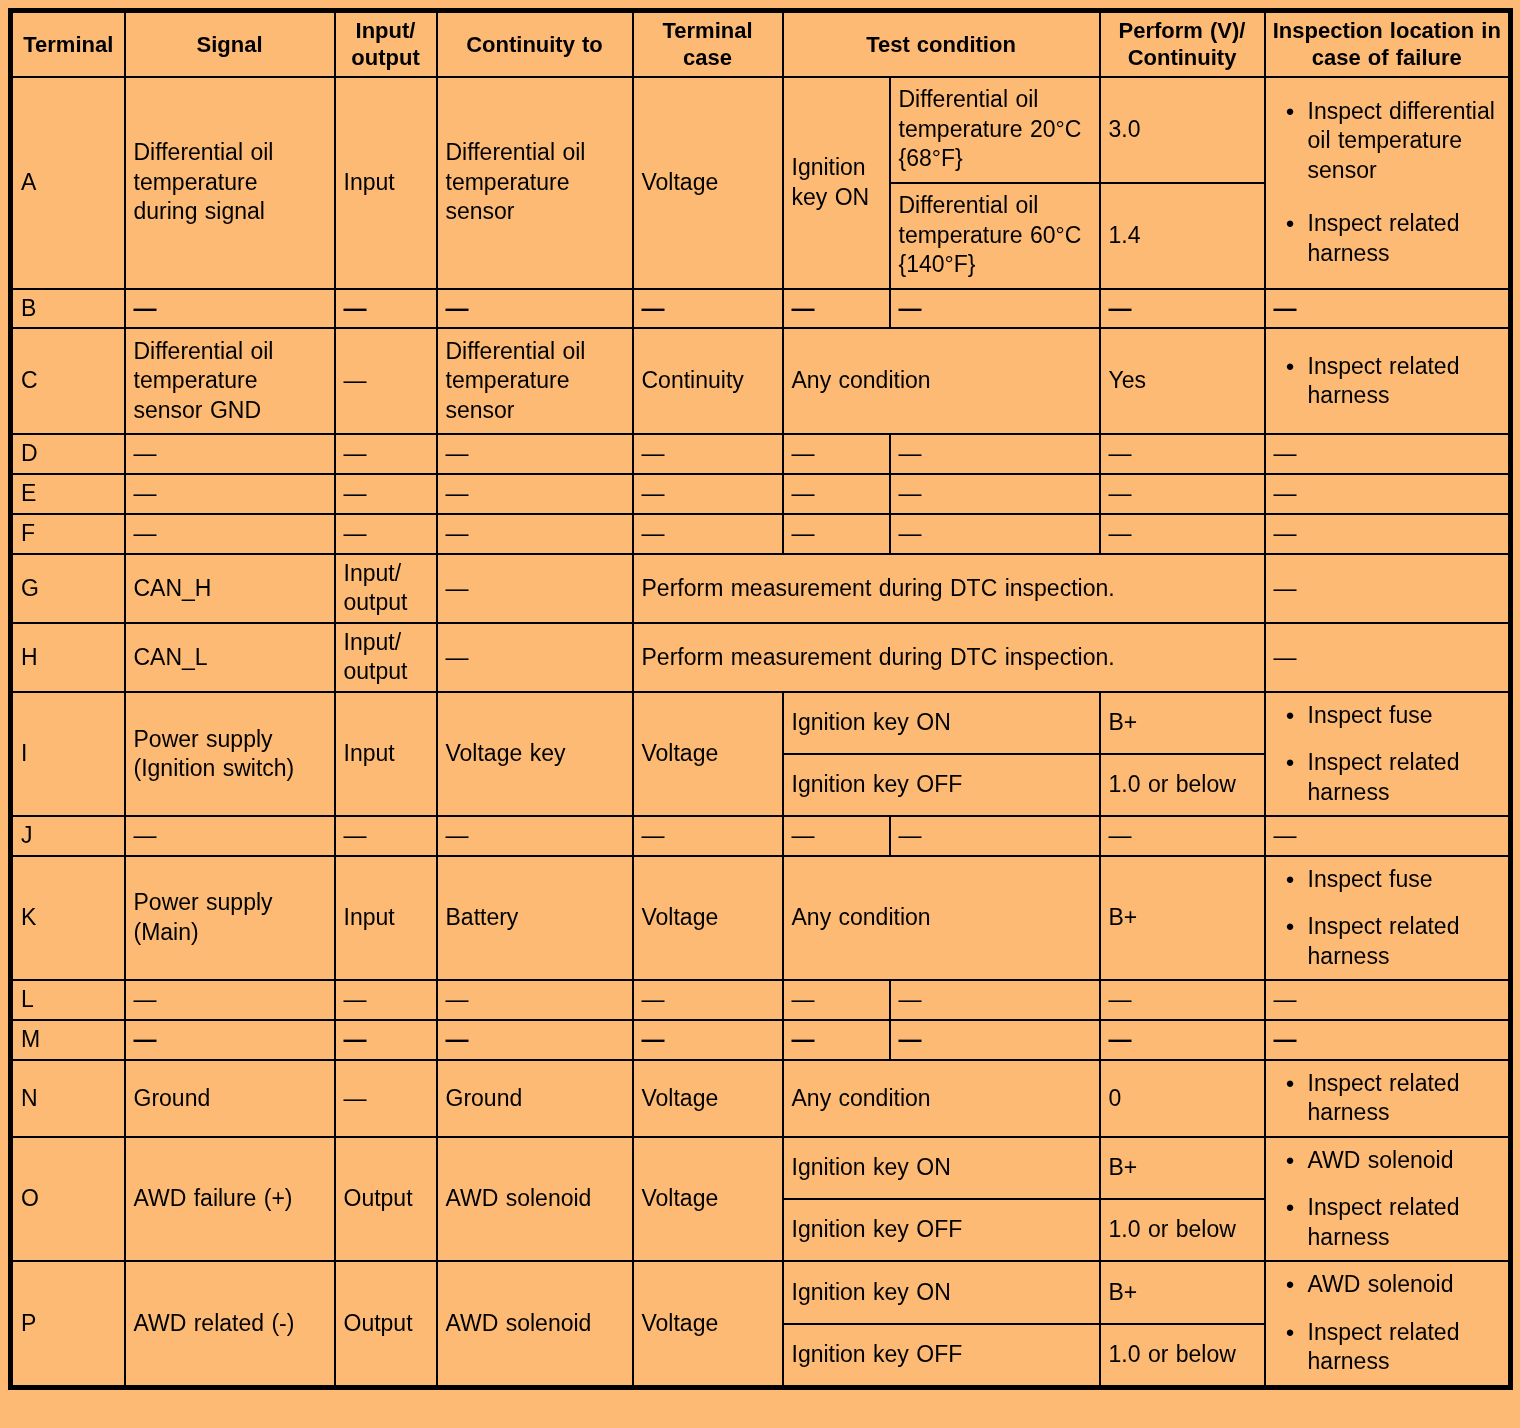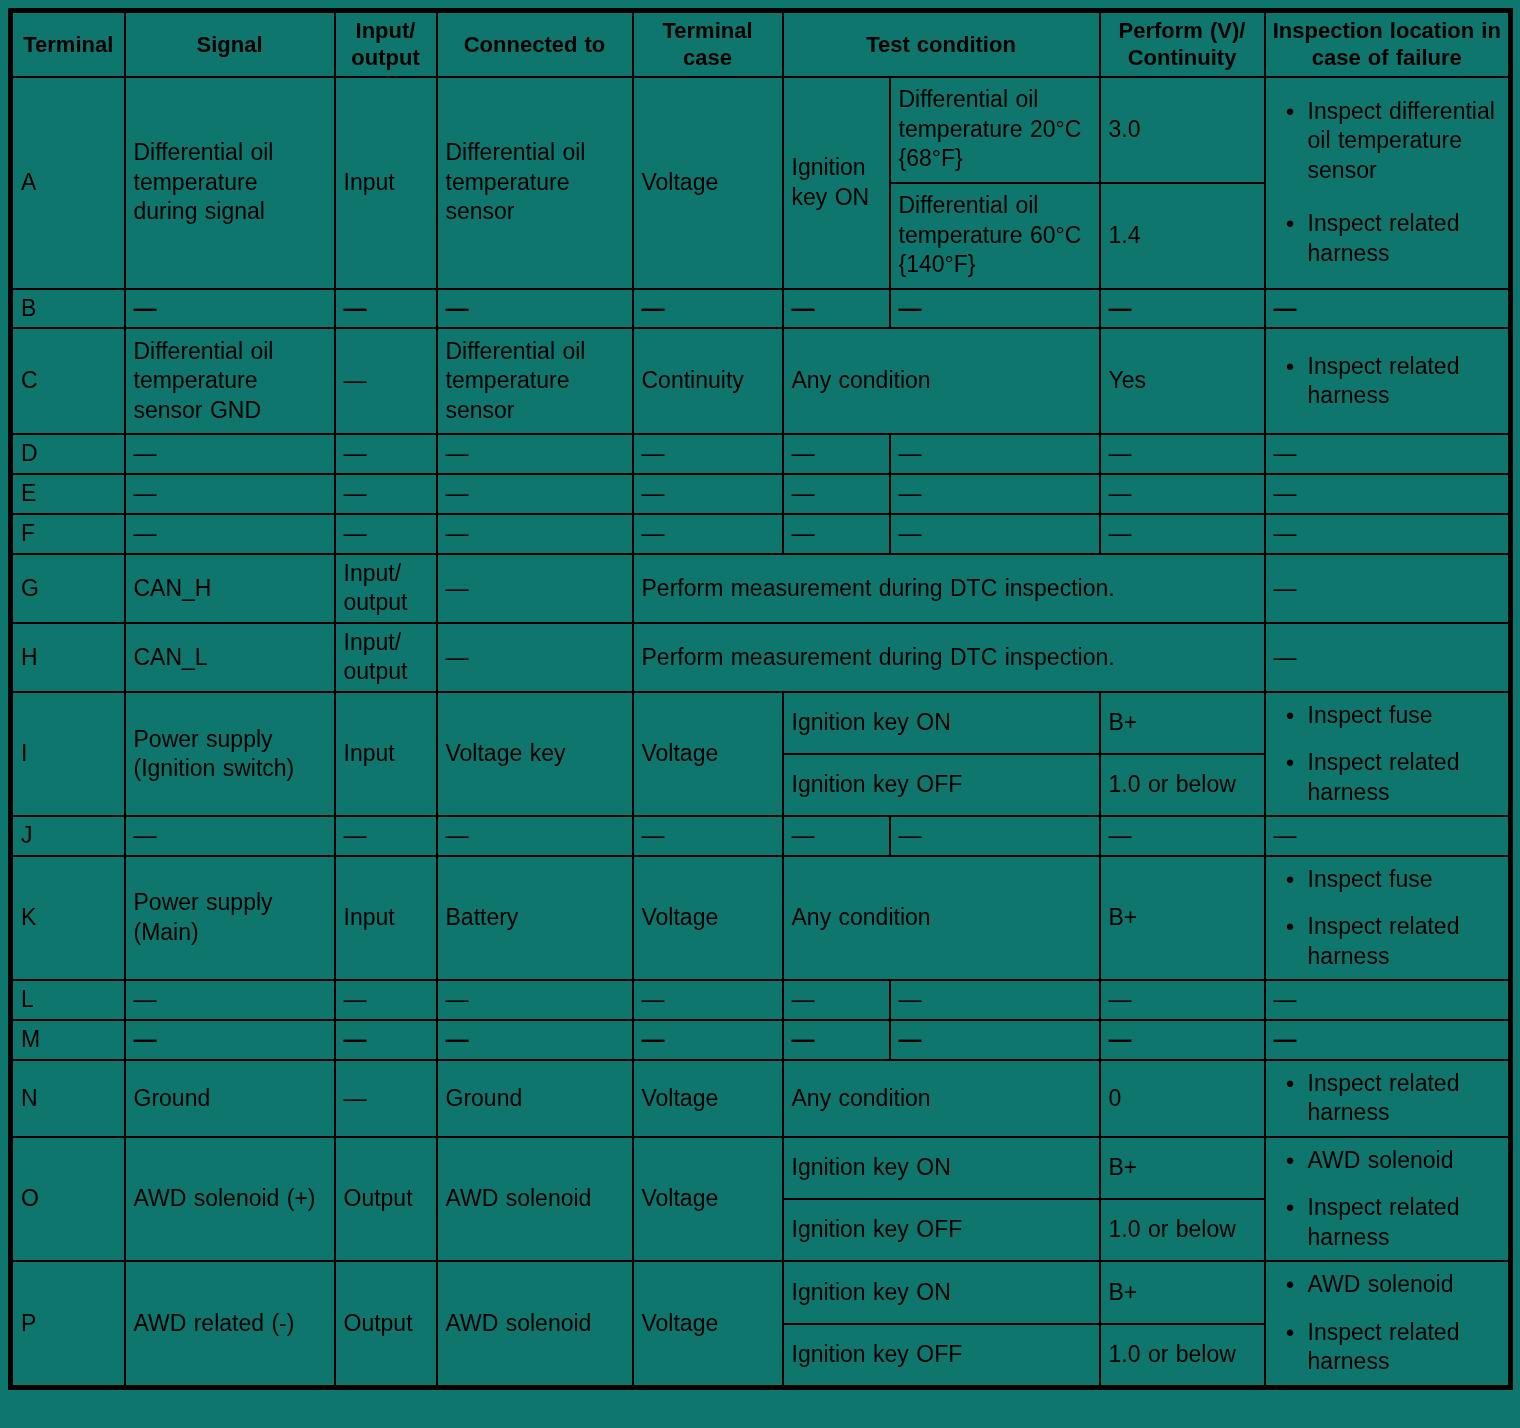--- a/index.html
+++ b/index.html
@@ -7,21 +7,21 @@
     padding: 0;
     background: #ffffff;
     color: #000000;
     font-family: "Liberation Sans", sans-serif;
   }
   .page {
     width: 1520px;
     height: 1428px;
     box-sizing: border-box;
     padding: 8px;
-    background: #0f766e;
+    background: #fdba74;
     overflow: hidden;
   }
   table.tv {
     border-collapse: collapse;
     table-layout: fixed;
     width: 1504px;
     border: 5px solid #000;
   }
   .tv th, .tv td {
     border: 2px solid #000;
@@ -95,21 +95,21 @@
   </colgroup>
 
   <tbody>
         <tr class="h-head">
     <th>Terminal</th>
     <th>Signal</th>
     <th>
       <span class="hline">Input/</span>
       <span class="hline">output</span>
     </th>
-    <th>Connected to</th>
+    <th>Continuity to</th>
     <th>
       <span class="hline">Terminal</span>
       <span class="hline">case</span>
     </th>
     <th colspan="2">Test condition</th>
     <th>
       <span class="hline">Perform (V)/</span>
       <span class="hline">Continuity</span>
     </th>
     <th>
@@ -332,21 +332,21 @@
         <div class="bullet">
           <span class="dot">●</span>
           <span class="btxt">Inspect related harness</span>
         </div>
       </div>
     </td>
   </tr>
 
   <tr class="h-half">
     <td rowspan="2">O</td>
-    <td rowspan="2">AWD solenoid (+)</td>
+    <td rowspan="2">AWD failure (+)</td>
     <td rowspan="2">Output</td>
     <td rowspan="2">AWD solenoid</td>
     <td rowspan="2">Voltage</td>
     <td colspan="2">Ignition key ON</td>
     <td>B+</td>
     <td rowspan="2">
       <div class="blist tight">
         <div class="bullet">
           <span class="dot">●</span>
           <span class="btxt">AWD solenoid</span>

